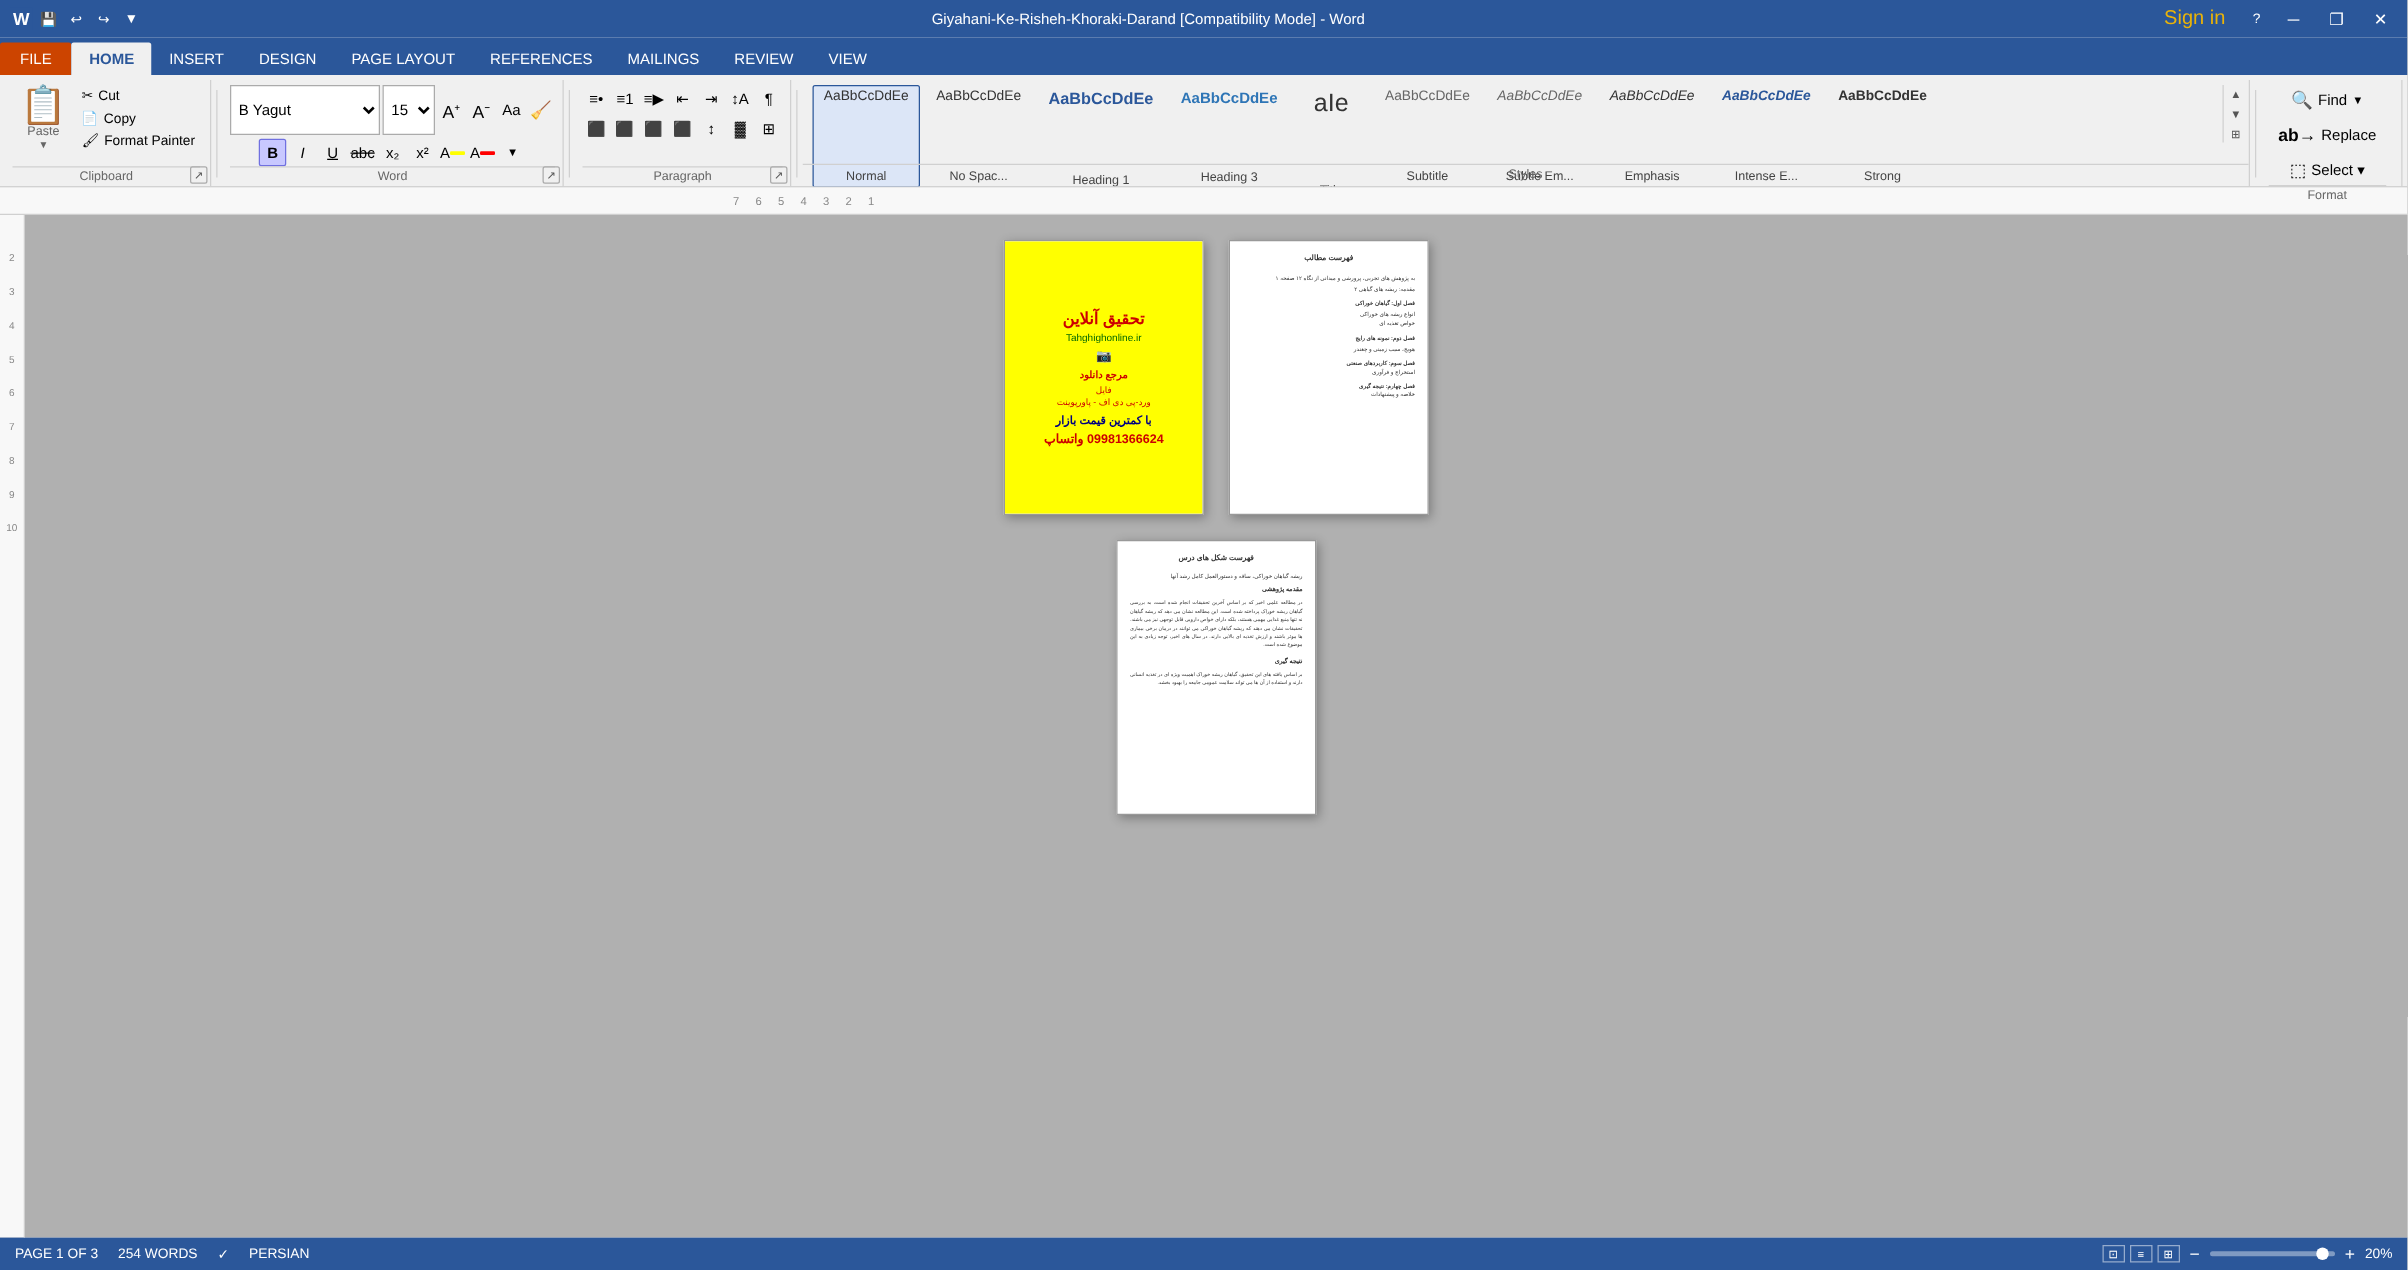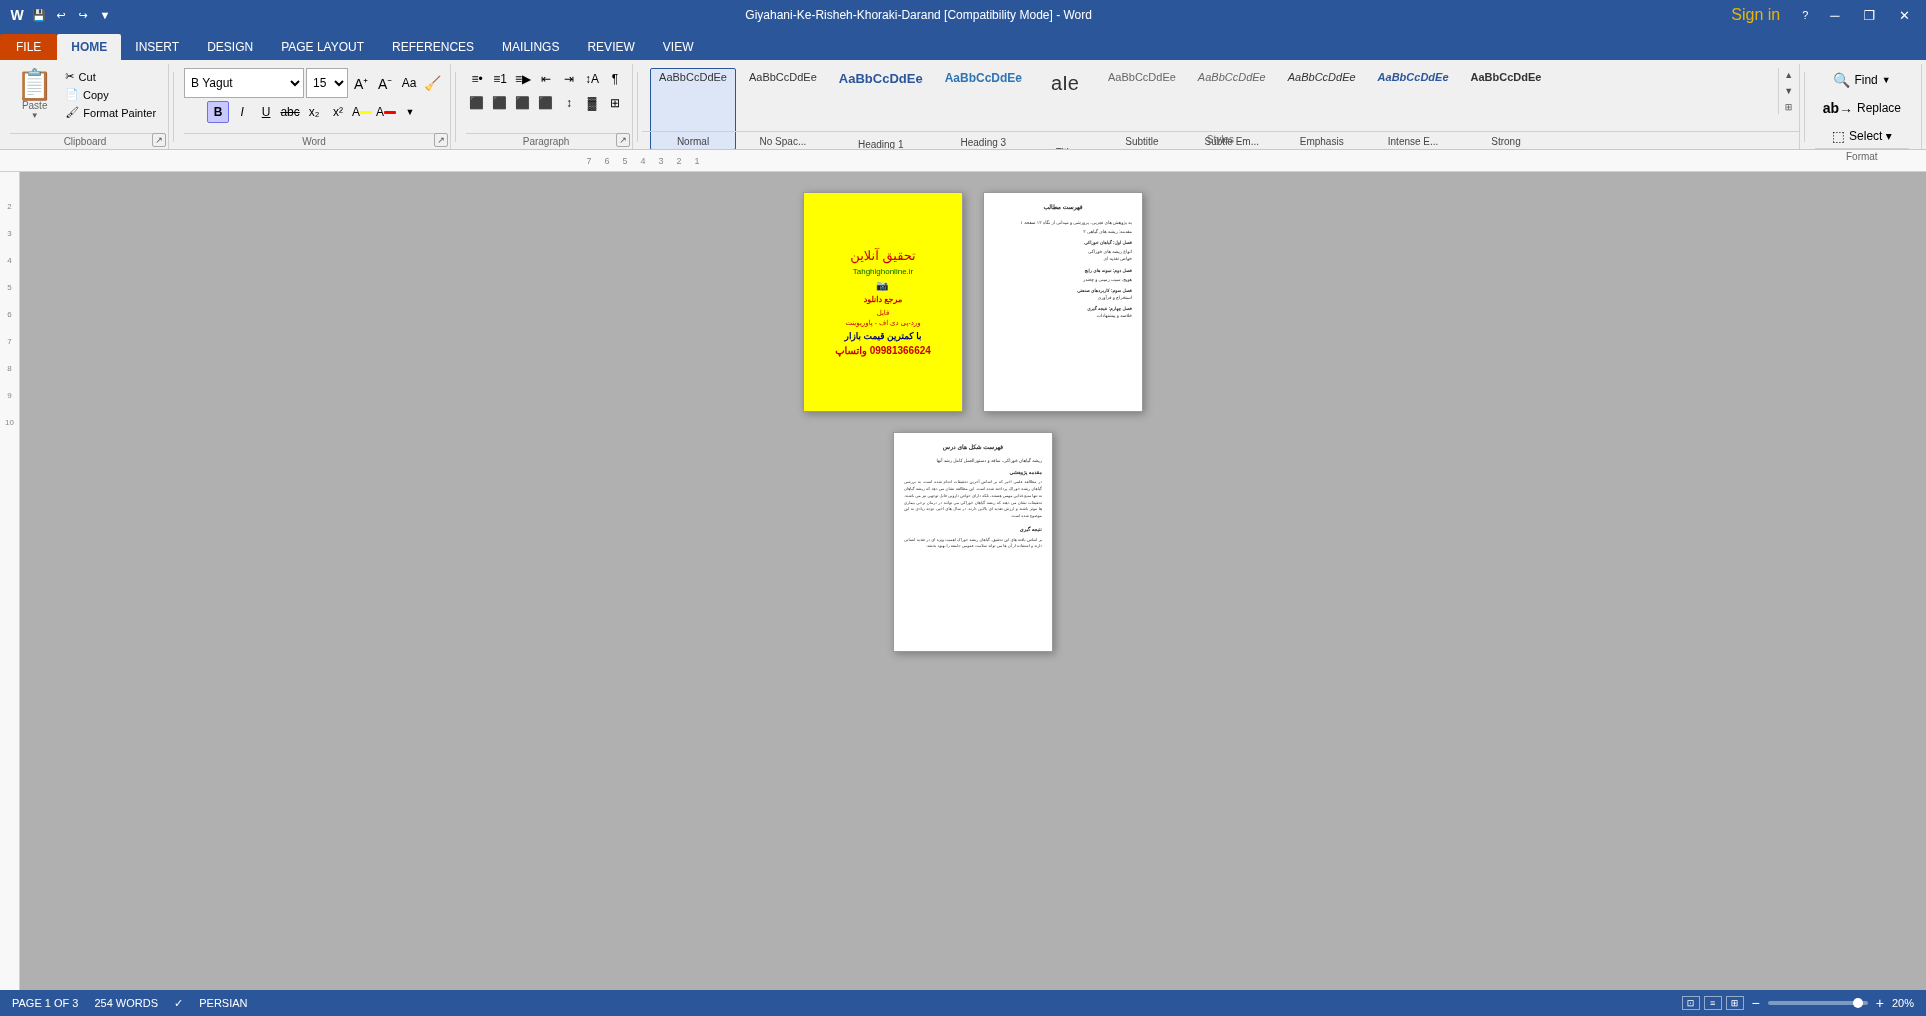--- a/index.html
+++ b/index.html
@@ -99,21 +99,21 @@
       align-items: center;
       gap: 4px;
       font-size: 11px;
       cursor: pointer;
       padding: 2px 4px;
       border-radius: 2px;
     }
     .font-row { display: flex; align-items: center; gap: 2px; }
 
     select.ribbon-select {
-      height: 30px;
+      height: 40px;
       font-size: 12px;
       border: 1px solid #ababab;
       background: white;
       padding: 0 2px;
       cursor: pointer;
     }
     .font-name-select { width: 120px; }
     .font-size-select { width: 42px; }
 
     .font-btn {
@@ -581,21 +581,21 @@
     <span>9</span>
     <span>10</span>
   </div>
 
   <div class="doc-canvas">
 
     <div class="page-row">
 
       <div class="doc-page page-small" style="border:1px solid #999;">
         <div style="background:#ffff00;width:100%;height:100%;padding:8px;display:flex;flex-direction:column;align-items:center;justify-content:center;gap:4px;">
-          <div style="font-size:13px;font-weight:normal;color:#cc0000;text-align:center;direction:rtl;">تحقیق آنلاین</div>
+          <div style="font-size:13px;font-weight:bold;color:#cc0000;text-align:center;direction:rtl;">تحقیق آنلاین</div>
           <div style="font-size:8px;color:#006600;text-align:center;">Tahghighonline.ir</div>
 
           <div style="font-size:10px;text-align:center;">📷</div>
           <div style="font-size:8px;color:#cc0000;font-weight:bold;text-align:center;direction:rtl;">مرجع دانلود</div>
           <div style="font-size:7px;color:#cc0000;text-align:center;direction:rtl;line-height:1.4;">فایل<br>ورد-پی دی اف - پاورپوینت</div>
           <div style="font-size:9px;font-weight:bold;color:#000080;text-align:center;direction:rtl;">با کمترین قیمت بازار</div>
           <div style="font-size:10px;font-weight:bold;color:#cc0000;text-align:center;direction:rtl;">09981366624 واتساپ</div>
         </div>
       </div>
 

